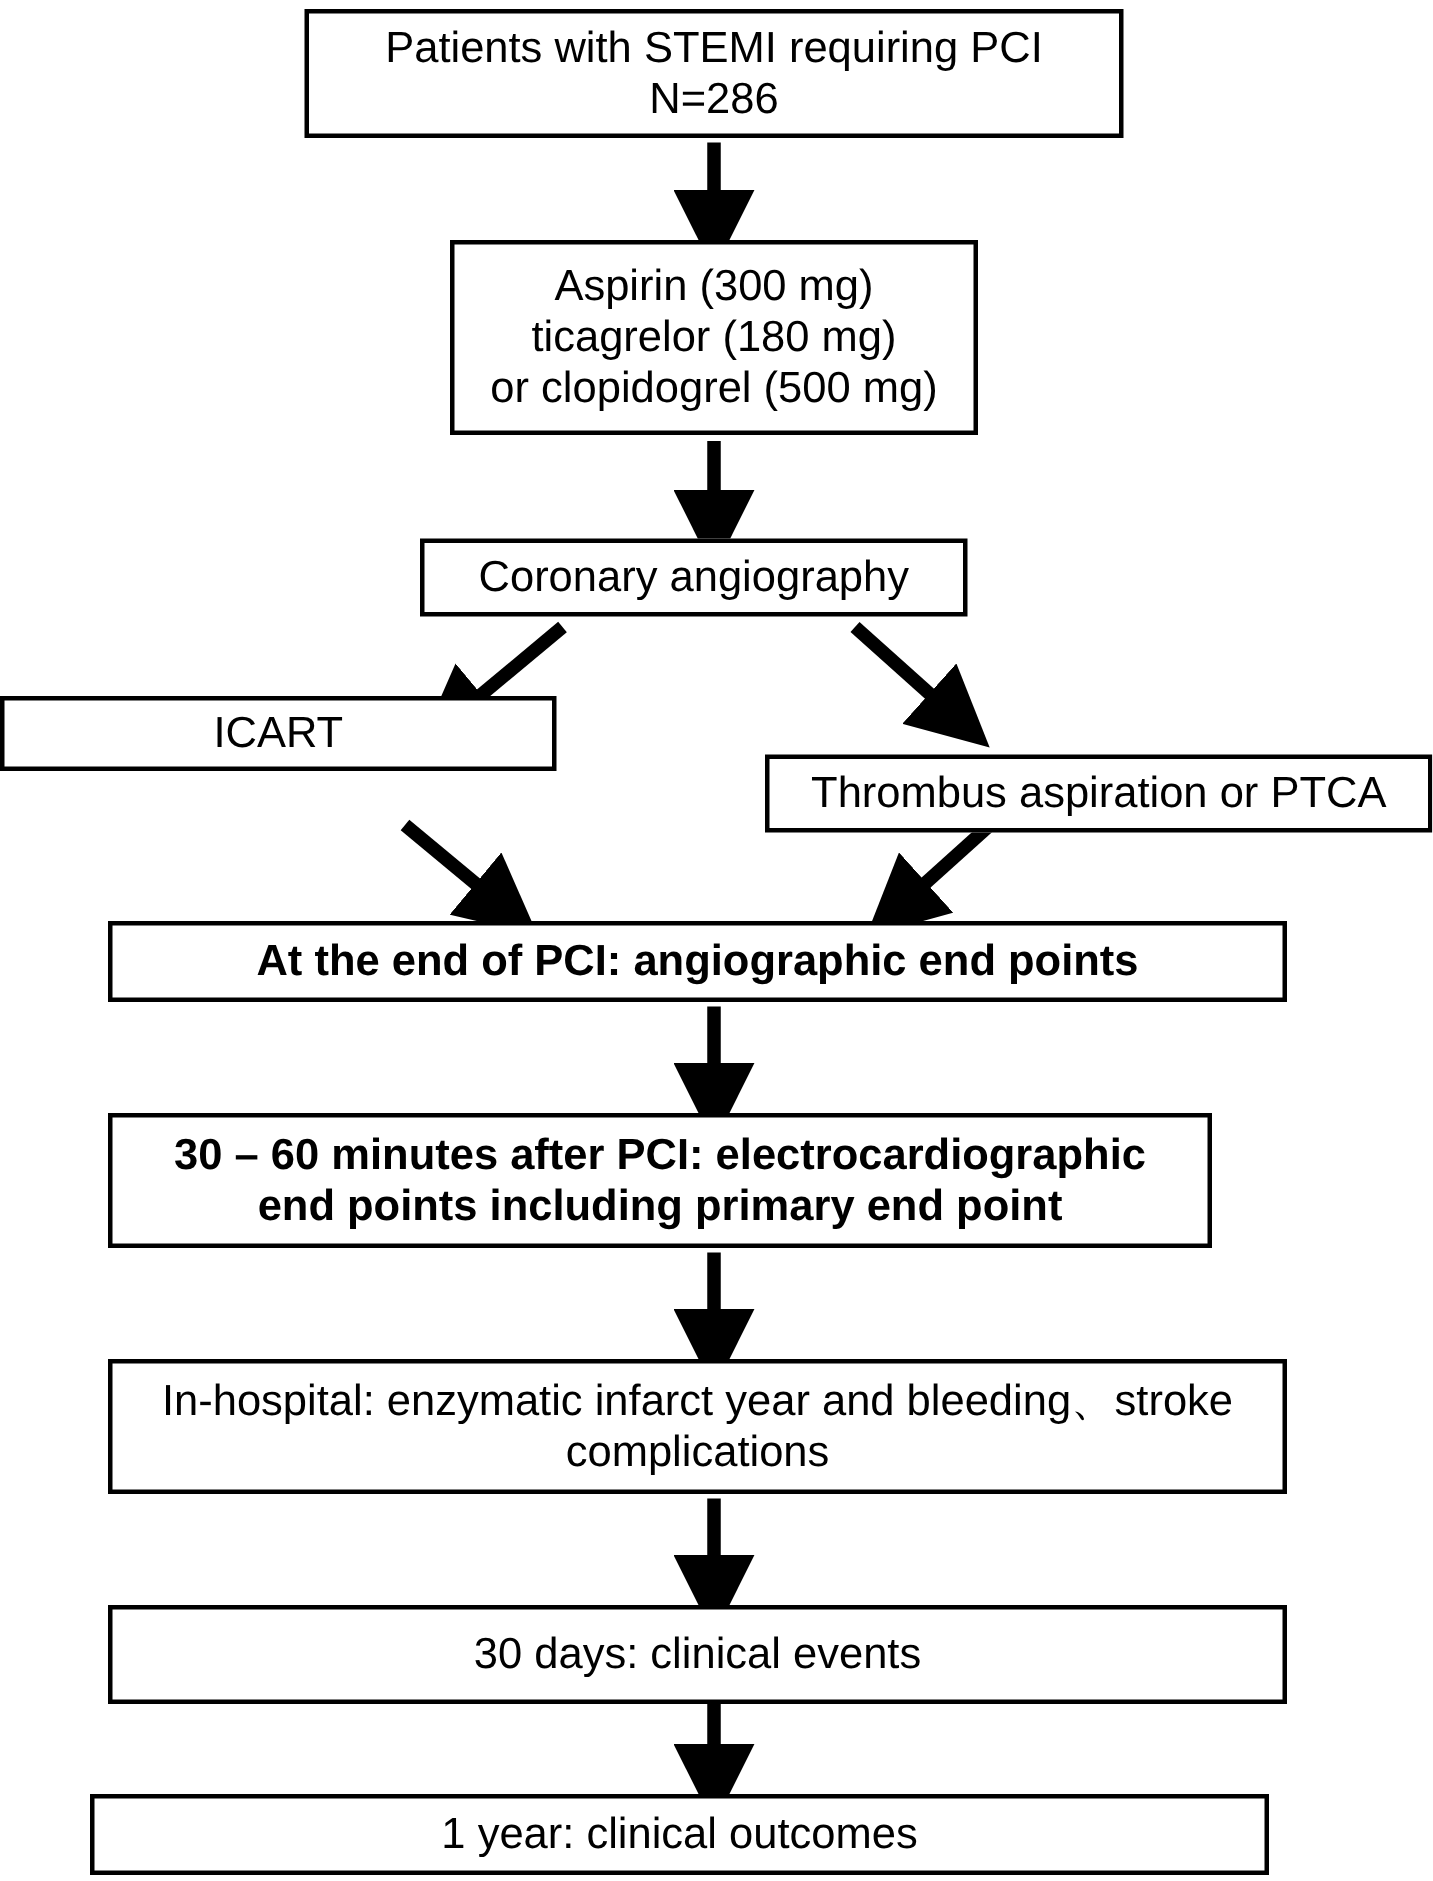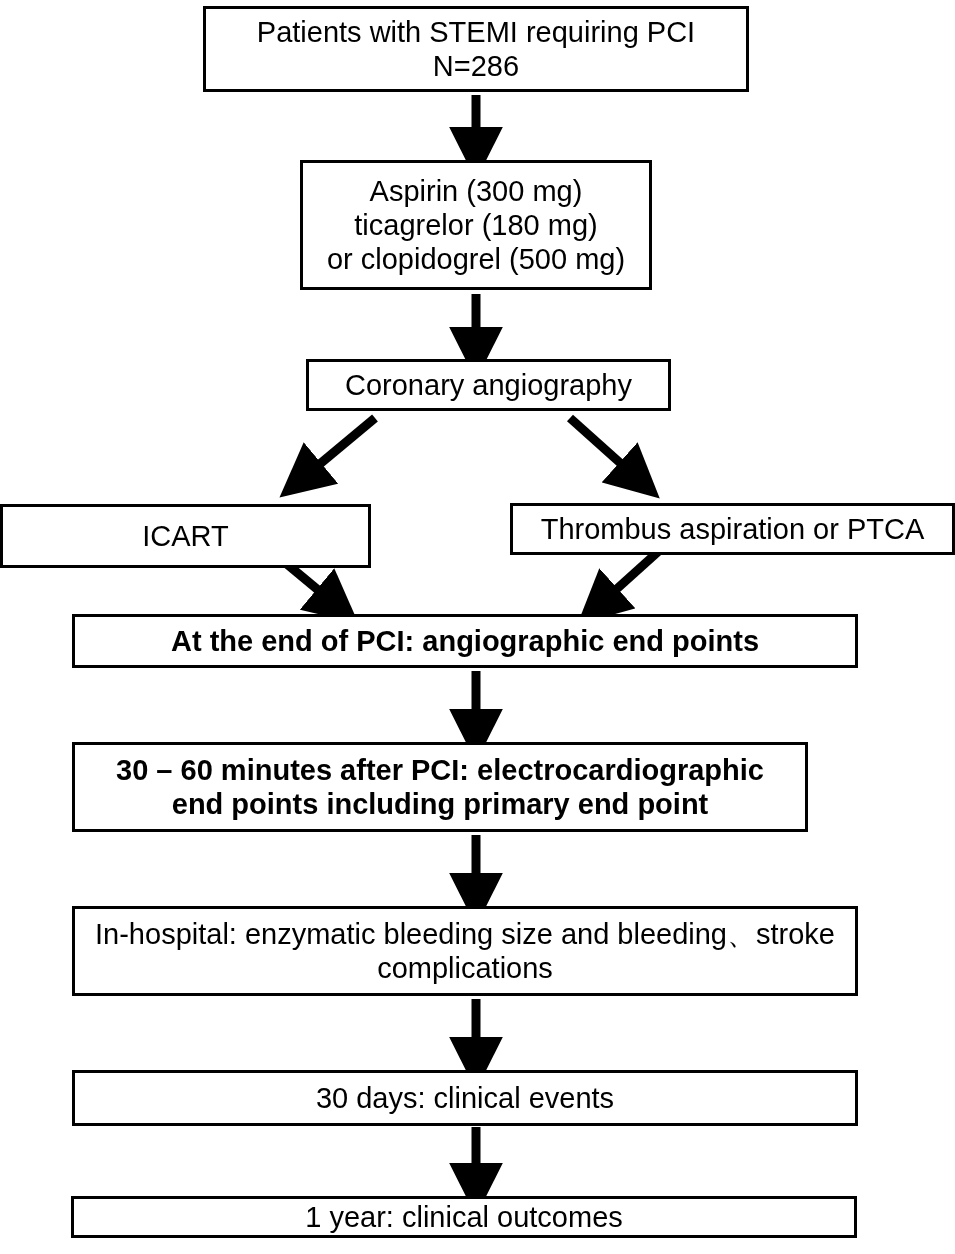--- a/index.html
+++ b/index.html
@@ -76,31 +76,31 @@
     <line x1="476" y1="1127" x2="476" y2="1186" stroke="#000000" stroke-width="9" marker-end="url(#head)"></line>
   </svg>
 
   <div class="node" style="left:203px; top:6px; width:546px; height:86px; font-size:29px;">Patients with STEMI requiring PCI
 N=286</div>
 
   <div class="node" style="left:300px; top:160px; width:352px; height:130px; font-size:29px;">Aspirin (300 mg)
 ticagrelor (180 mg)
 or clopidogrel (500 mg)</div>
 
-  <div class="node" style="left:306px; top:359px; width:365px; height:52px; font-size:29px;">Coronary angiography</div>
+  <div class="node" style="left:280px; top:359px; width:365px; height:52px; font-size:29px;">Coronary angiography</div>
 
-  <div class="node" style="left:0px; top:504px; width:371px; height:64px; font-size:29px;">ICART</div>
+  <div class="node" style="left:0px; top:464px; width:371px; height:50px; font-size:29px;">ICART</div>
 
   <div class="node" style="left:510px; top:492px; width:445px; height:52px; font-size:29px;margin-top:11px;">Thrombus aspiration or PTCA</div>
 
   <div class="node bold" style="left:72px; top:614px; width:786px; height:54px; font-size:29px;text-align:center;">At the end of PCI: angiographic end points</div>
 
   <div class="node bold" style="left:72px; top:742px; width:736px; height:90px; font-size:29px;">30 – 60 minutes after PCI: electrocardiographic
 end points including primary end point</div>
 
-  <div class="node" style="left:72px; top:906px; width:786px; height:90px; font-size:29px;">In-hospital: enzymatic bleeding size and bleeding、stroke
+  <div class="node" style="left:72px; top:906px; width:786px; height:90px; font-size:29px;">In-hospital: enzymatic infarct year and bleeding、stroke
 complications</div>
 
-  <div class="node" style="left:72px; top:1070px; width:786px; height:56px; font-size:29px;">30 days: clinical events</div>
+  <div class="node" style="left:72px; top:1070px; width:786px; height:66px; font-size:29px;">30 days: clinical events</div>
 
-  <div class="node" style="left:71px; top:1196px; width:786px; height:42px; font-size:29px;">1 year: clinical outcomes</div>
+  <div class="node" style="left:60px; top:1196px; width:786px; height:54px; font-size:29px;">1 year: clinical outcomes</div>
 
 </div>
 
 </body></html>

